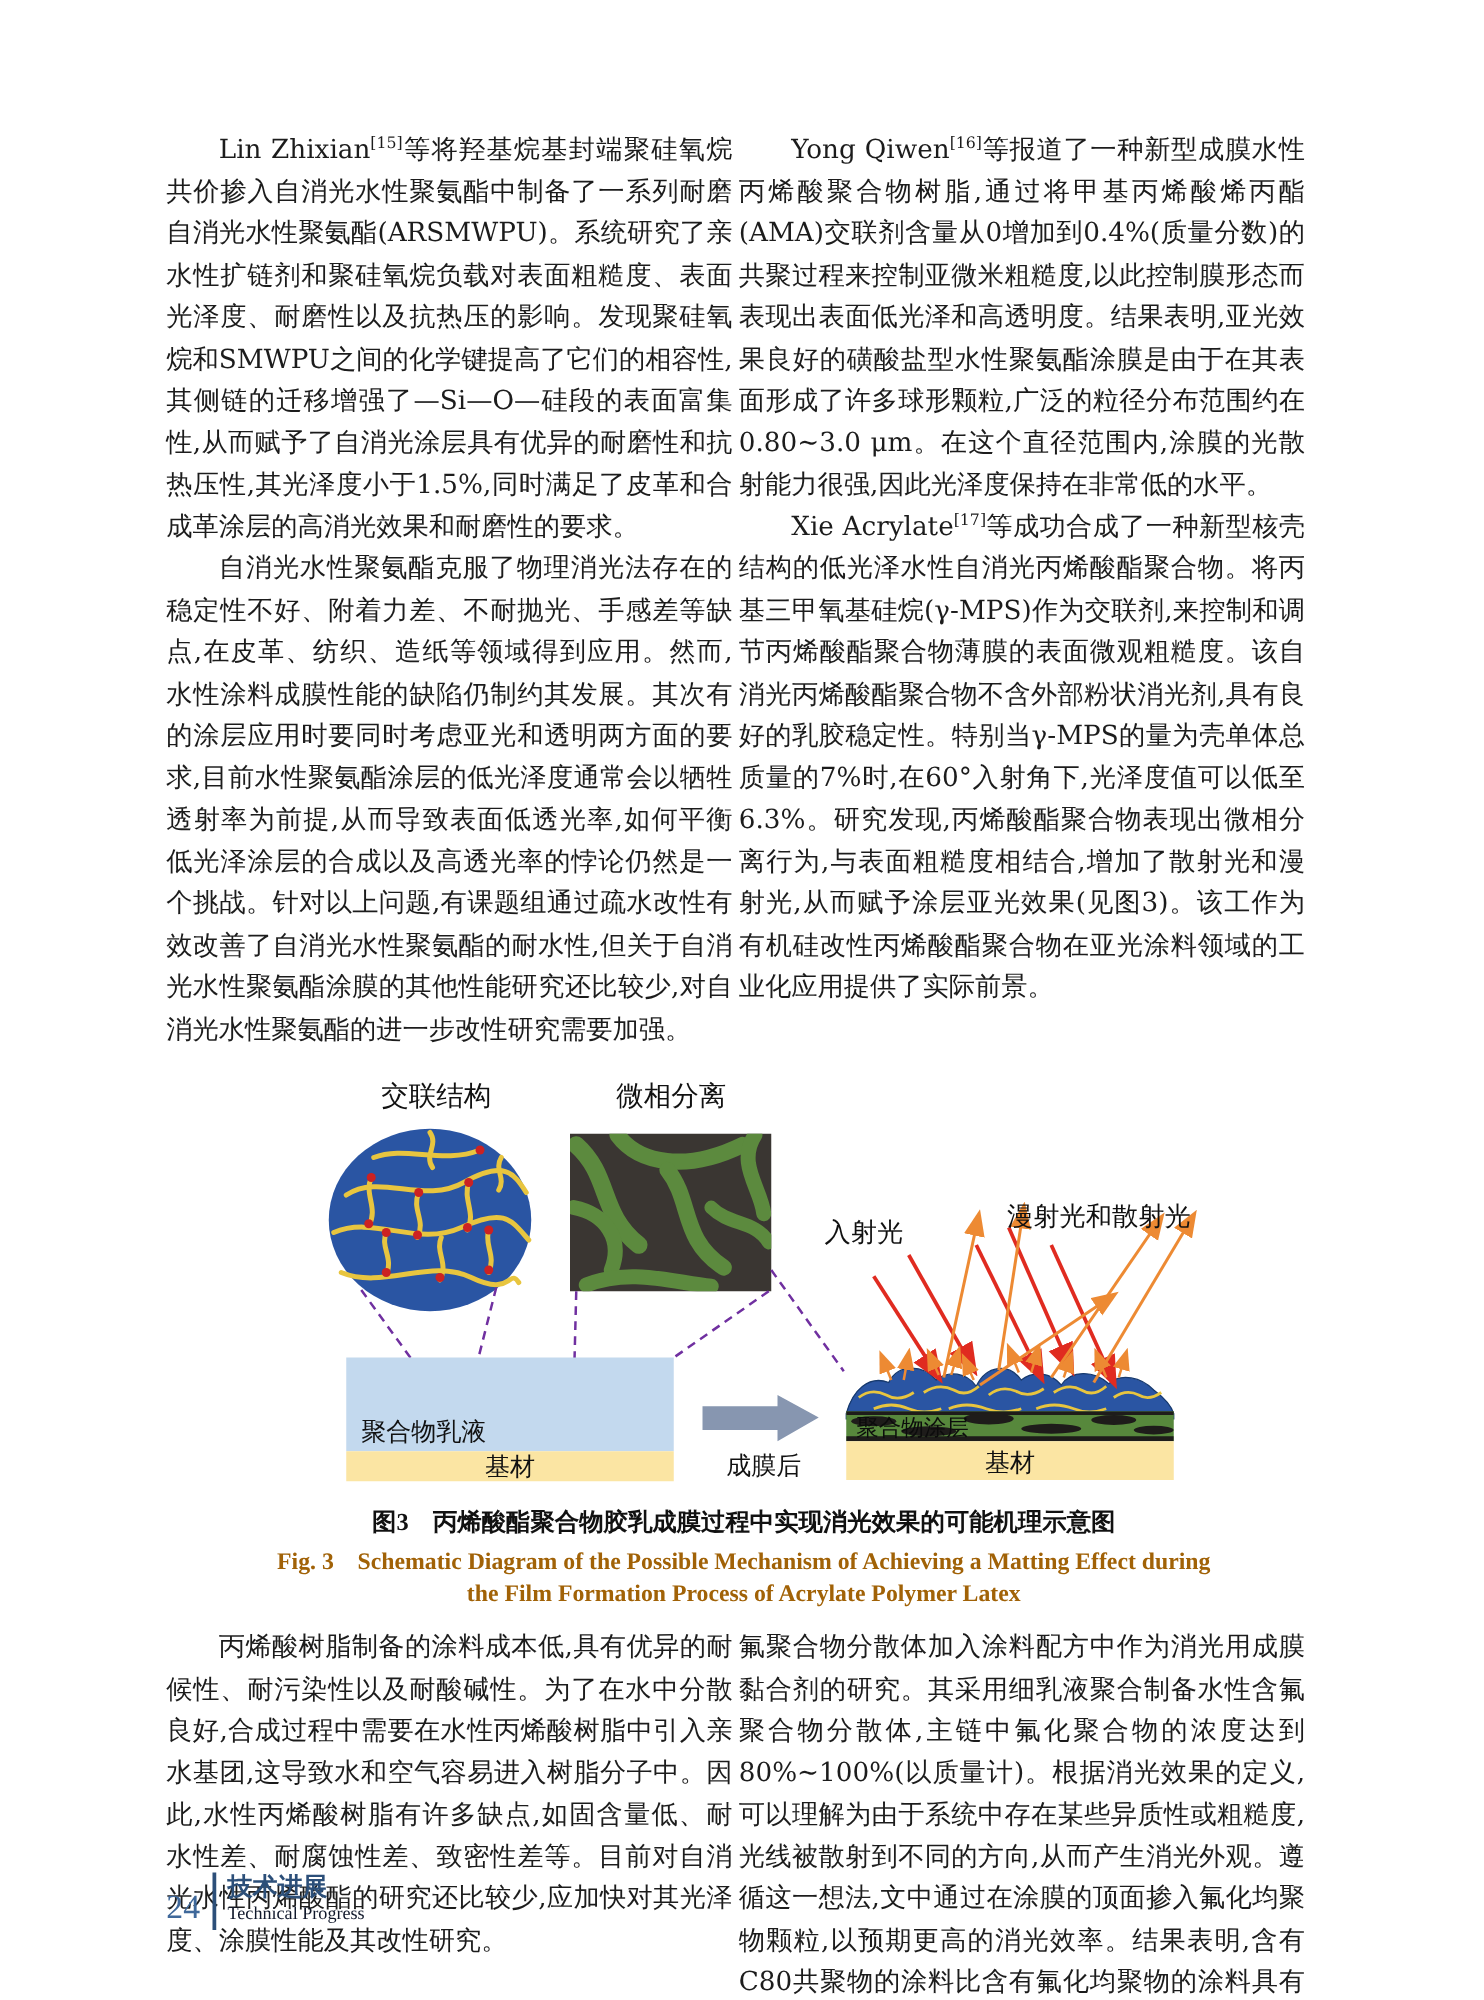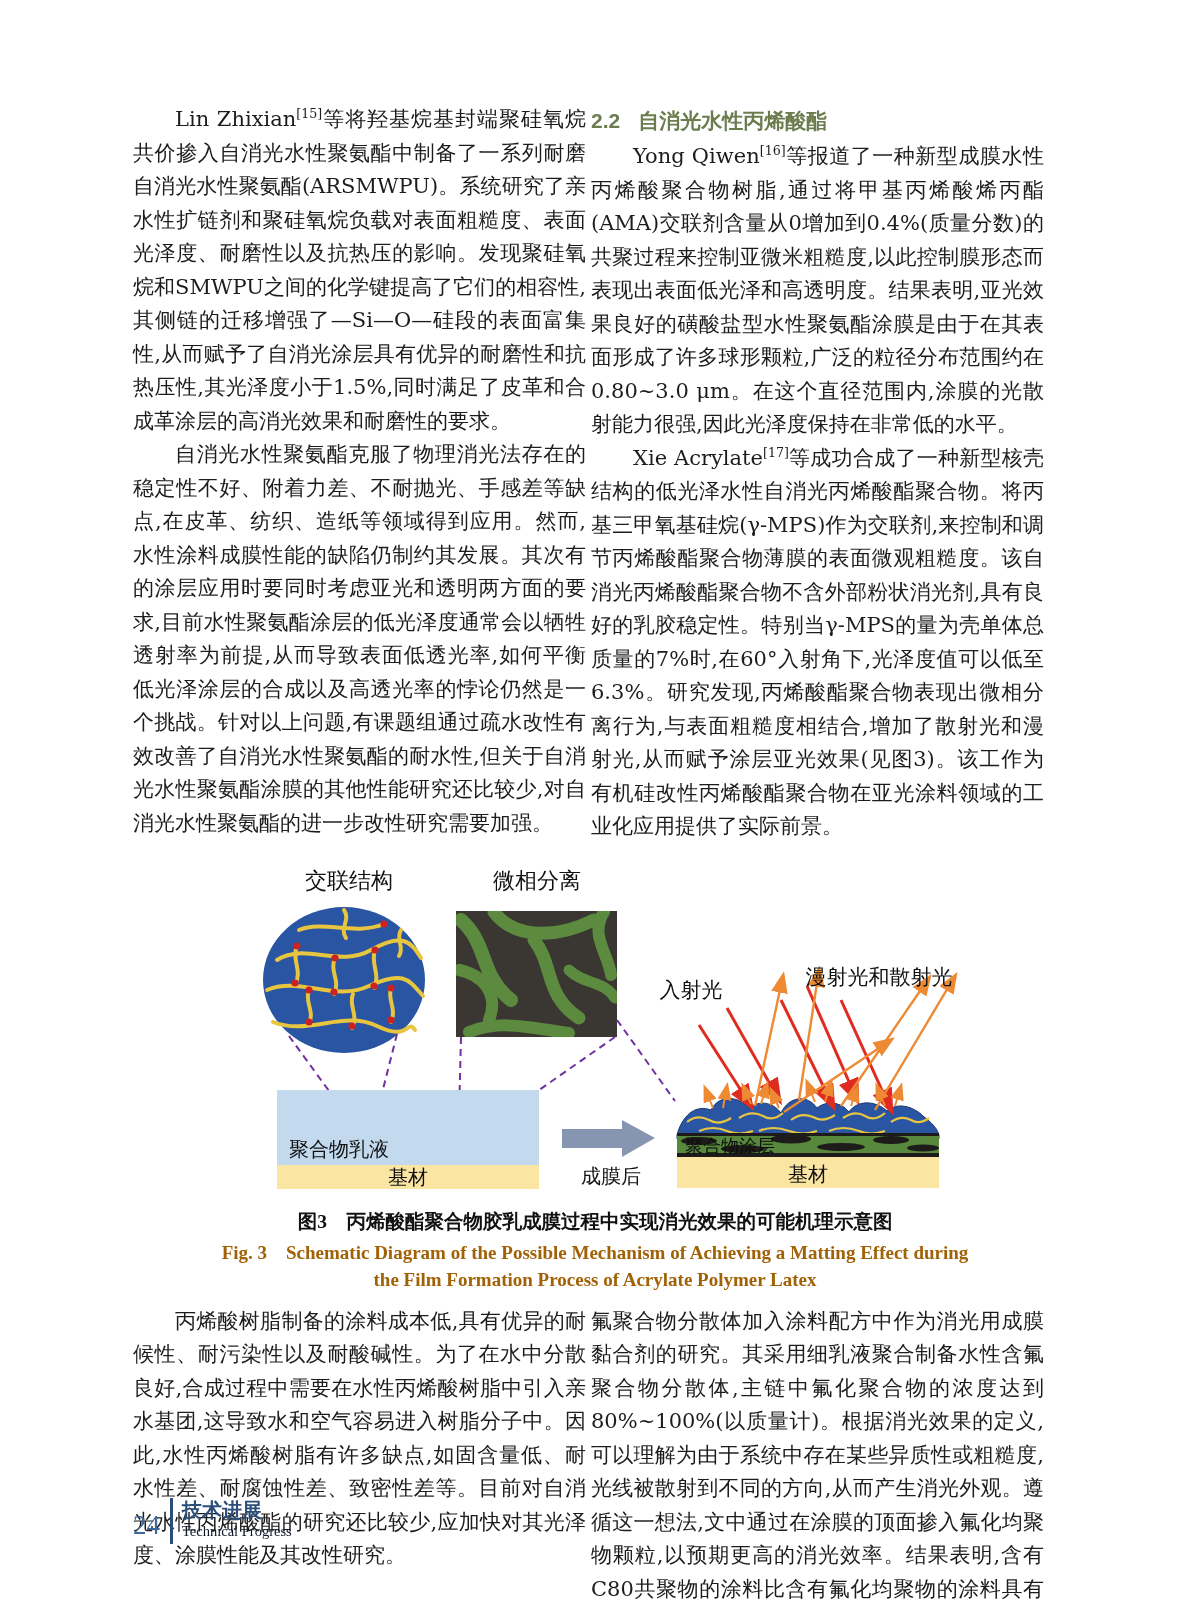--- a/index.html
+++ b/index.html
@@ -46,21 +46,20 @@
 
 <div class="page">
 
 
   <div class="cols">
     <div class="col">
       <p><span>Lin Zhixian</span><sup>[15]</sup><span>等将羟基烷基封端聚硅氧烷共价掺入自消光水性聚氨酯中制备了一系列耐磨自消光水性聚氨酯(ARSMWPU)。系统研究了亲水性扩链剂和聚硅氧烷负载对表面粗糙度、表面光泽度、耐磨性以及抗热压的影响。发现聚硅氧烷和SMWPU之间的化学键提高了它们的相容性,其侧链的迁移增强了—Si—O—硅段的表面富集性,从而赋予了自消光涂层具有优异的耐磨性和抗热压性,其光泽度小于1.5%,同时满足了皮革和合成革涂层的高消光效果和耐磨性的要求。</span></p>
       <p>自消光水性聚氨酯克服了物理消光法存在的稳定性不好、附着力差、不耐抛光、手感差等缺点,在皮革、纺织、造纸等领域得到应用。然而,水性涂料成膜性能的缺陷仍制约其发展。其次有的涂层应用时要同时考虑亚光和透明两方面的要求,目前水性聚氨酯涂层的低光泽度通常会以牺牲透射率为前提,从而导致表面低透光率,如何平衡低光泽涂层的合成以及高透光率的悖论仍然是一个挑战。针对以上问题,有课题组通过疏水改性有效改善了自消光水性聚氨酯的耐水性,但关于自消光水性聚氨酯涂膜的其他性能研究还比较少,对自消光水性聚氨酯的进一步改性研究需要加强。</p>
     </div>
     <div class="col">
-      <h3 class="sec"><span class="num">2.2</span><span>自消光水性丙烯酸酯</span></h3>
       <p><span>Yong Qiwen</span><sup>[16]</sup><span>等报道了一种新型成膜水性丙烯酸聚合物树脂,通过将甲基丙烯酸烯丙酯(AMA)交联剂含量从0增加到0.4%(质量分数)的共聚过程来控制亚微米粗糙度,以此控制膜形态而表现出表面低光泽和高透明度。结果表明,亚光效果良好的磺酸盐型水性聚氨酯涂膜是由于在其表面形成了许多球形颗粒,广泛的粒径分布范围约在0.80~3.0 μm。在这个直径范围内,涂膜的光散射能力很强,因此光泽度保持在非常低的水平。</span></p>
       <p><span>Xie Acrylate</span><sup>[17]</sup><span>等成功合成了一种新型核壳结构的低光泽水性自消光丙烯酸酯聚合物。将丙基三甲氧基硅烷(γ-MPS)作为交联剂,来控制和调节丙烯酸酯聚合物薄膜的表面微观粗糙度。该自消光丙烯酸酯聚合物不含外部粉状消光剂,具有良好的乳胶稳定性。特别当γ-MPS的量为壳单体总质量的7%时,在60°入射角下,光泽度值可以低至6.3%。研究发现,丙烯酸酯聚合物表现出微相分离行为,与表面粗糙度相结合,增加了散射光和漫射光,从而赋予涂层亚光效果(见图3)。该工作为有机硅改性丙烯酸酯聚合物在亚光涂料领域的工业化应用提供了实际前景。</span></p>
     </div>
   </div>
 
   <div class="figwrap">
     <svg class="figcanvas" viewBox="0 0 920 345" xmlns="http://www.w3.org/2000/svg">
       <defs>
         <marker id="mr" markerWidth="9" markerHeight="8" refX="7" refY="3.5" orient="auto">
             <path d="M0,0 L9,3.5 L0,7 Z" fill="#e02b20"></path>

